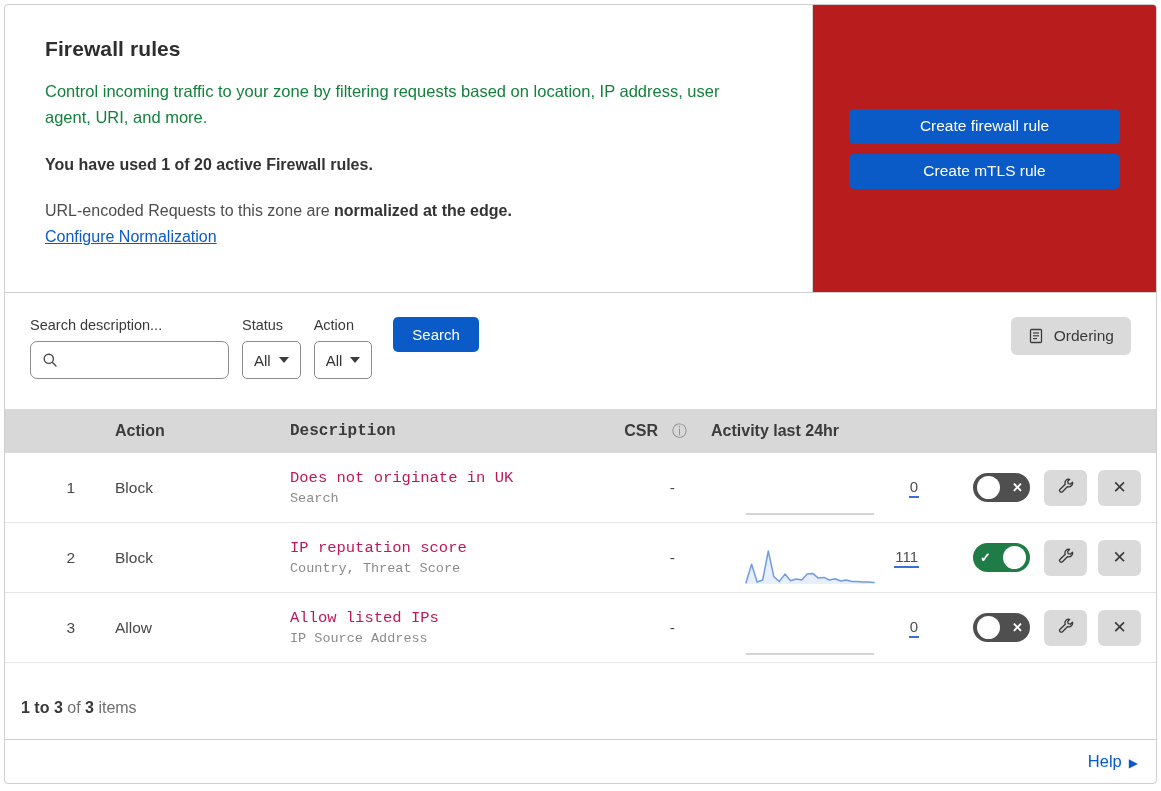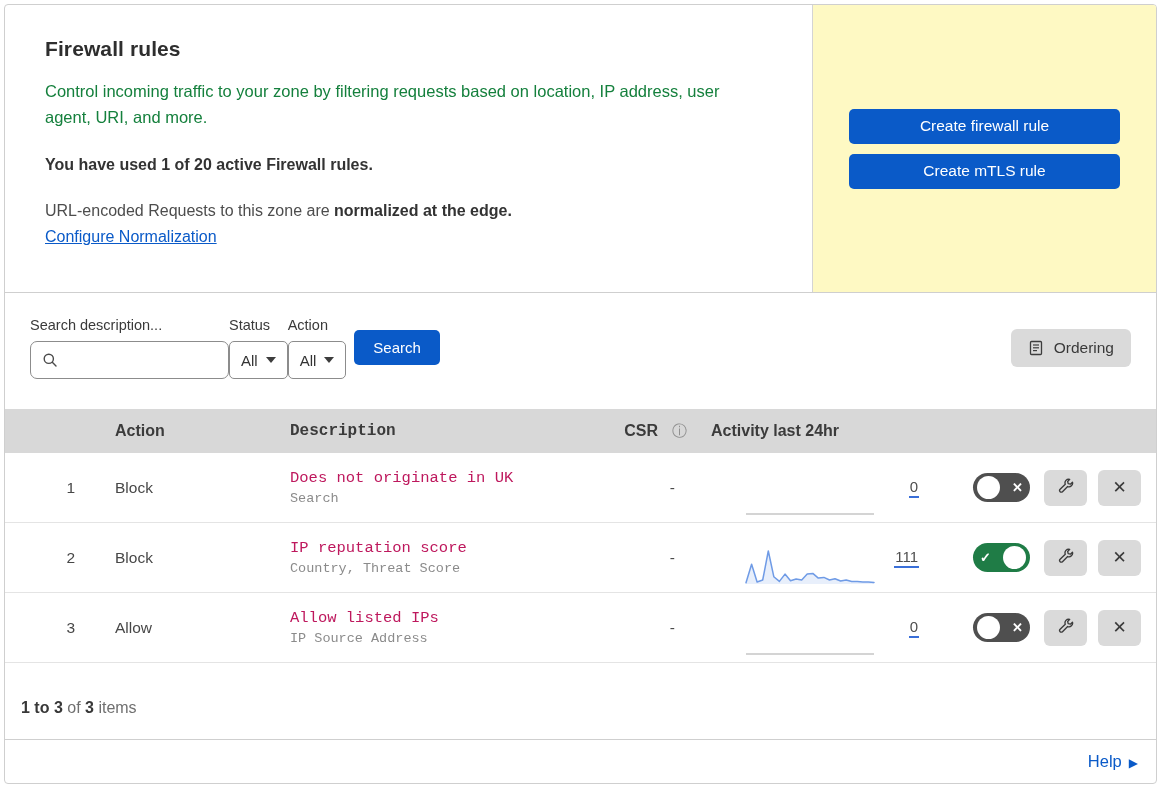--- a/index.html
+++ b/index.html
@@ -23,32 +23,32 @@
   .top-section { display: flex; border-bottom: 1px solid #cfcfcf; min-height: 288px; }
   .intro { flex: 1; padding: 32px 40px 24px 40px; }
   .intro h1 { margin: 0 0 18px 0; font-size: 21px; font-weight: 600; color: #2e2e2e; letter-spacing: .1px; }
   .intro .desc { margin: 12px 0 26px 0; font-size: 16.5px; line-height: 1.55; color: #15803d; max-width: 712px; }
   .intro .usage { margin: 0 0 28px 0; font-size: 16px; font-weight: 700; color: #333; }
   .intro .norm { margin: 8px 0 8px 0; font-size: 16px; color: #4d4d4d; }
   .intro .norm b { color: #333; }
   .link { color: #0a5ac8; text-decoration: underline; font-size: 16px; cursor: pointer; }
 
   .actions-panel {
-    width: 344px; background: #fef9c3; border-left: 1px solid #d4d4d4;
+    width: 344px; background: #b91c1c; border-left: 1px solid #d4d4d4;
     display: flex; flex-direction: column; justify-content: center; gap: 10px;
     padding: 0 36px;
   }
   .btn-primary {
     display: block; width: 100%; height: 35px;
     background: #0a5ac8; color: #fff; border: none; border-radius: 5px;
     font-size: 15.5px; font-family: inherit; cursor: pointer;
   }
 
   
-  .filter-bar { display: flex; align-items: center; padding: 24px 25px 30px 25px; }
+  .filter-bar { display: flex; align-items: flex-start; padding: 24px 25px 30px 25px; gap: 13px; }
   .fgroup { display: flex; flex-direction: column; gap: 8px; }
   .fgroup > label { font-size: 14.5px; color: #3a3a3a; }
   .search-box {
     width: 199px; height: 38px; border: 1px solid #8c8c8c; border-radius: 7px;
     display: flex; align-items: center; gap: 7px; padding: 0 11px; background: #fff;
   }
   .search-box input { border: none; outline: none; flex: 1; font-size: 15px; font-family: inherit; background: transparent; min-width: 0; }
   .dd {
     height: 38px; border: 1px solid #8c8c8c; border-radius: 5px; background: #fff;
     display: flex; align-items: center; gap: 8px; padding: 0 11px;

